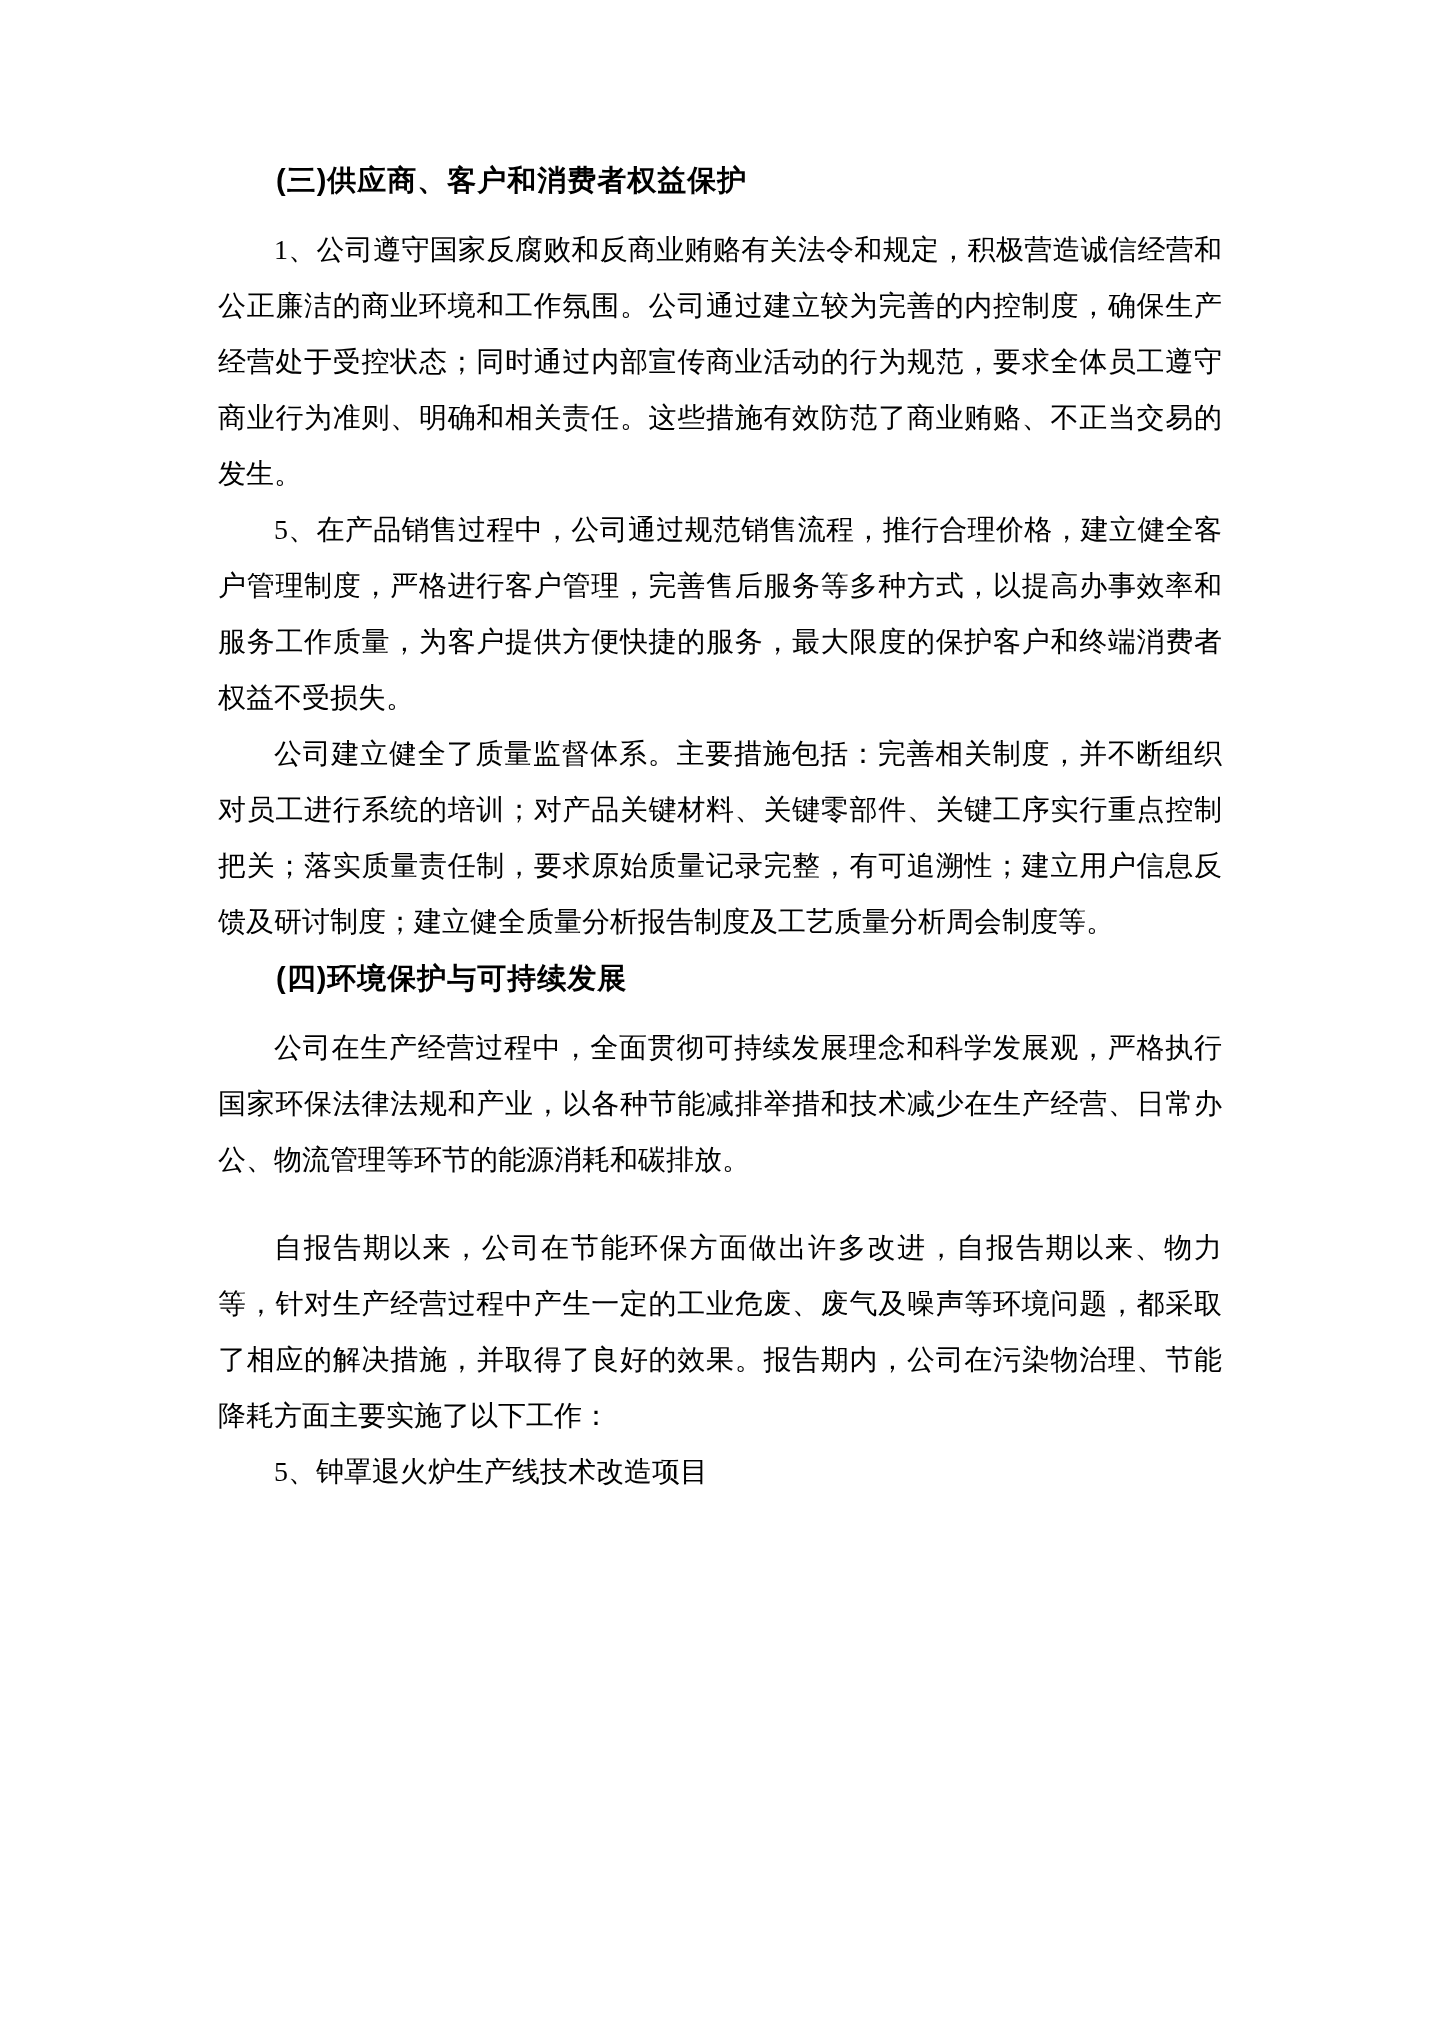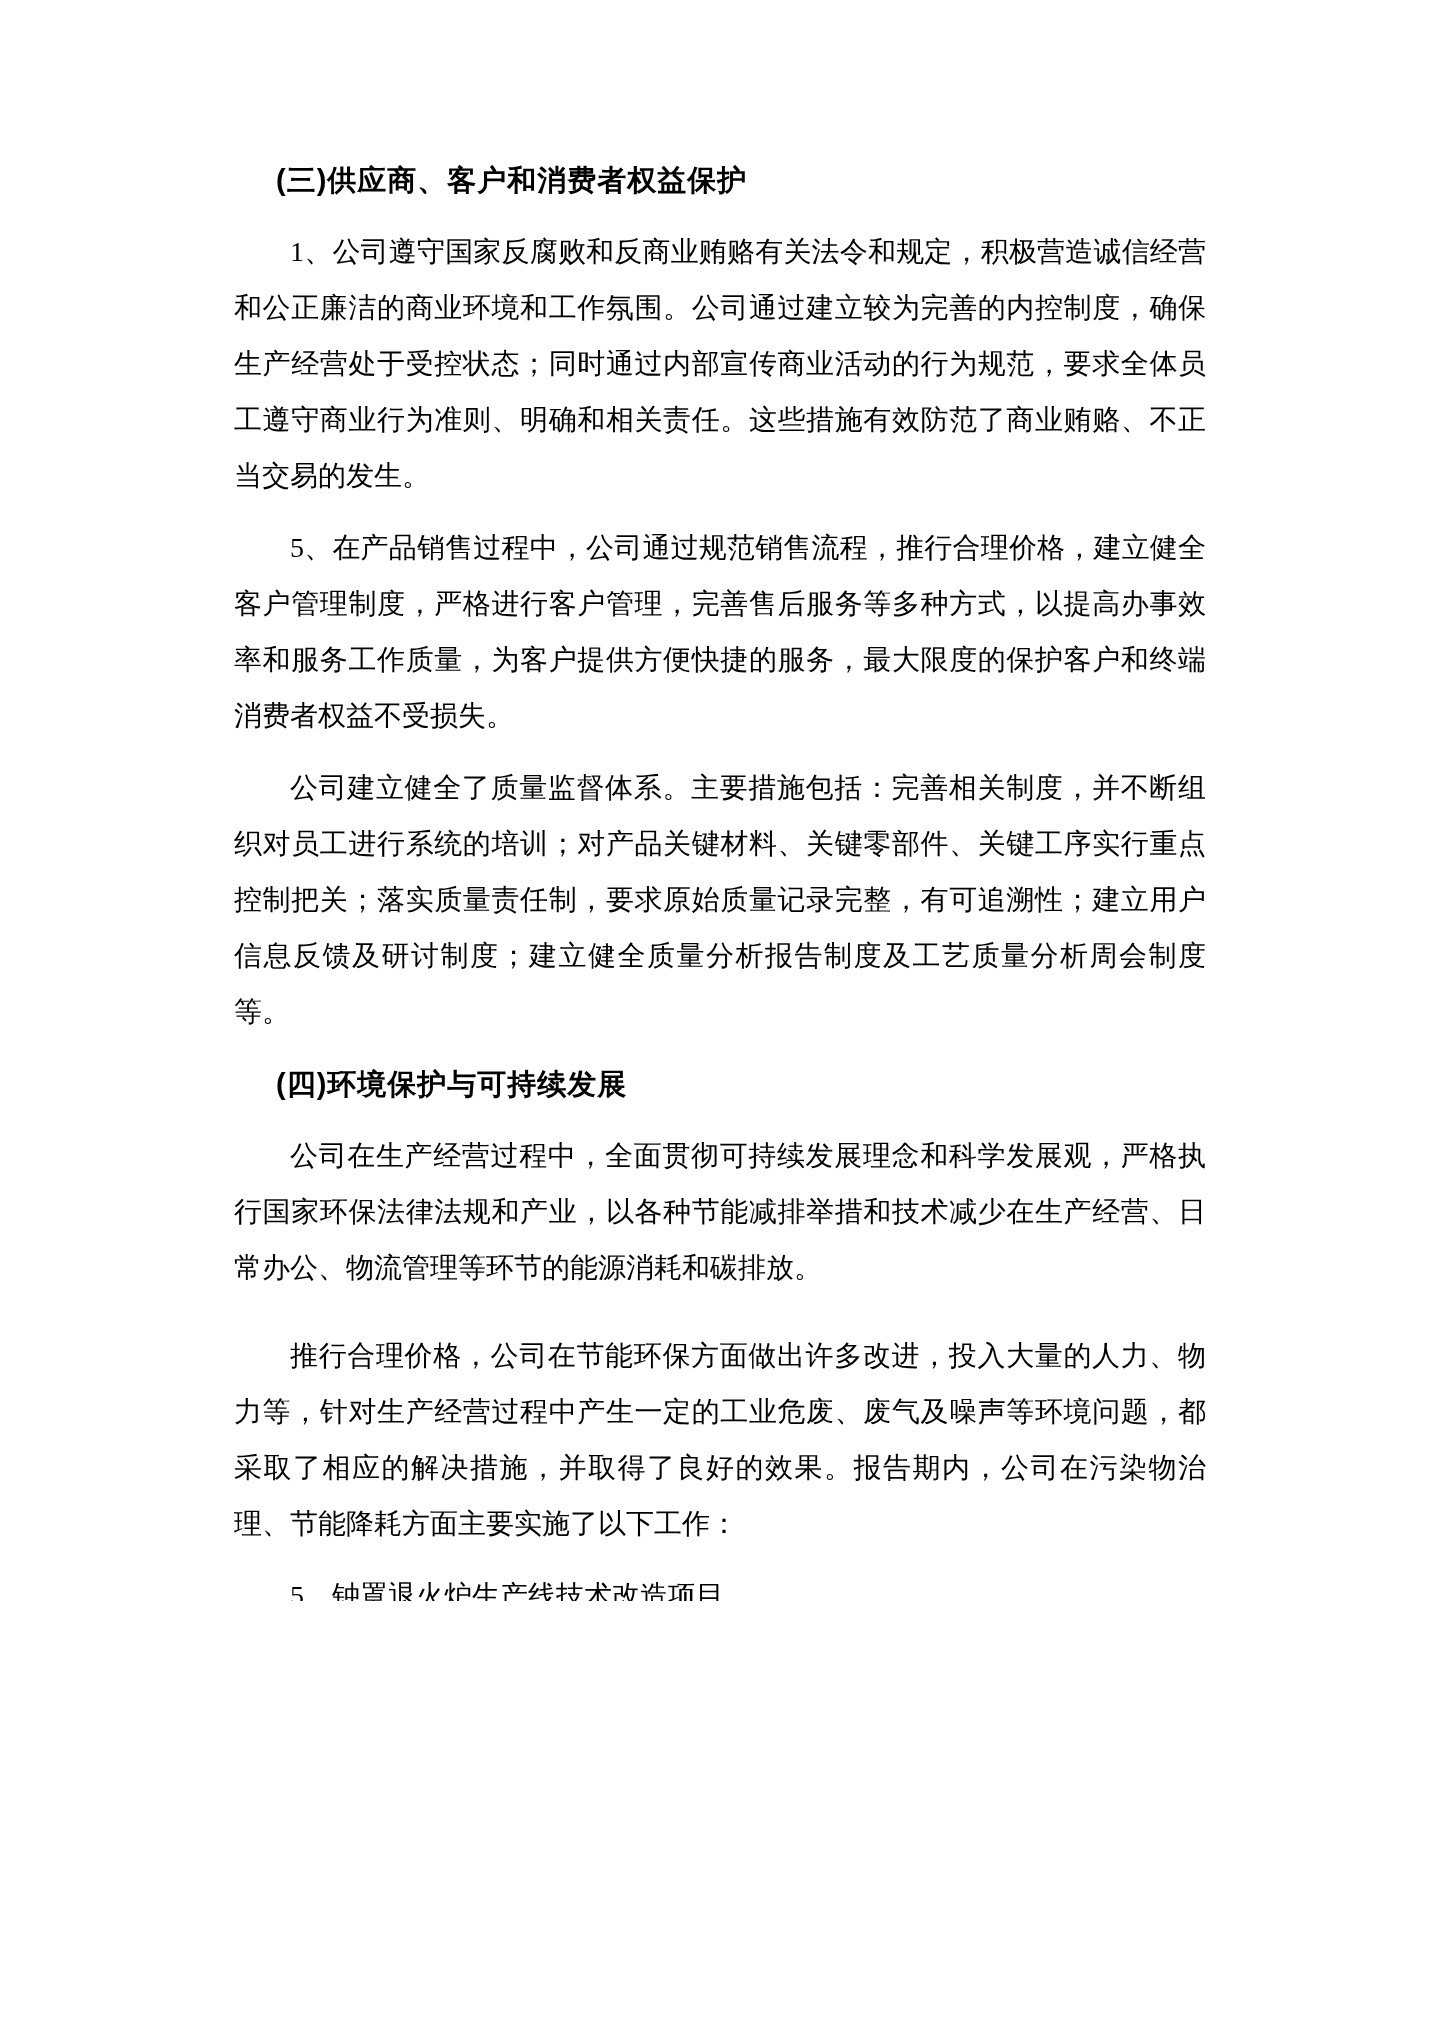--- a/index.html
+++ b/index.html
@@ -16,21 +16,21 @@
     color: #000000;
     padding: 152px 218px 0 218px;
     overflow: hidden;
   }
   .doc-body {
     font-family: "Liberation Serif", "DejaVu Serif", serif;
     font-size: 28px;
     line-height: 56px;
   }
   .doc-para {
-    margin: 16px;
+    margin: 0;
     text-indent: 2em;
     text-align: justify;
     text-justify: inter-ideograph;
     word-break: break-all;
   }
   .doc-heading {
     margin: 0 0 14px 0;
     font-family: "Liberation Sans", "DejaVu Sans", sans-serif;
     font-size: 29px;
     line-height: 56px;
@@ -55,18 +55,18 @@
     <p class="doc-para">5、在产品销售过程中，公司通过规范销售流程，推行合理价格，建立健全客户管理制度，严格进行客户管理，完善售后服务等多种方式，以提高办事效率和服务工作质量，为客户提供方便快捷的服务，最大限度的保护客户和终端消费者权益不受损失。</p>
 
 
 
     <p class="doc-para">公司建立健全了质量监督体系。主要措施包括：完善相关制度，并不断组织对员工进行系统的培训；对产品关键材料、关键零部件、关键工序实行重点控制把关；落实质量责任制，要求原始质量记录完整，有可追溯性；建立用户信息反馈及研讨制度；建立健全质量分析报告制度及工艺质量分析周会制度等。</p>
 
     <h2 class="doc-heading">(四)环境保护与可持续发展</h2>
 
     <p class="doc-para">公司在生产经营过程中，全面贯彻可持续发展理念和科学发展观，严格执行国家环保法律法规和产业，以各种节能减排举措和技术减少在生产经营、日常办公、物流管理等环节的能源消耗和碳排放。</p>
 
-    <p class="doc-para spaced-before">推行合理价格，公司在节能环保方面做出许多改进，投入大量的人力、物力等，针对生产经营过程中产生一定的工业危废、废气及噪声等环境问题，都采取了相应的解决措施，并取得了良好的效果。报告期内，公司在污染物治理、节能降耗方面主要实施了以下工作：</p>
+    <p class="doc-para spaced-before">自报告期以来，公司在节能环保方面做出许多改进，自报告期以来、物力等，针对生产经营过程中产生一定的工业危废、废气及噪声等环境问题，都采取了相应的解决措施，并取得了良好的效果。报告期内，公司在污染物治理、节能降耗方面主要实施了以下工作：</p>
 
     <p class="doc-para">5、钟罩退火炉生产线技术改造项目</p>
 
   </div>
 </div>
 
 </body></html>

